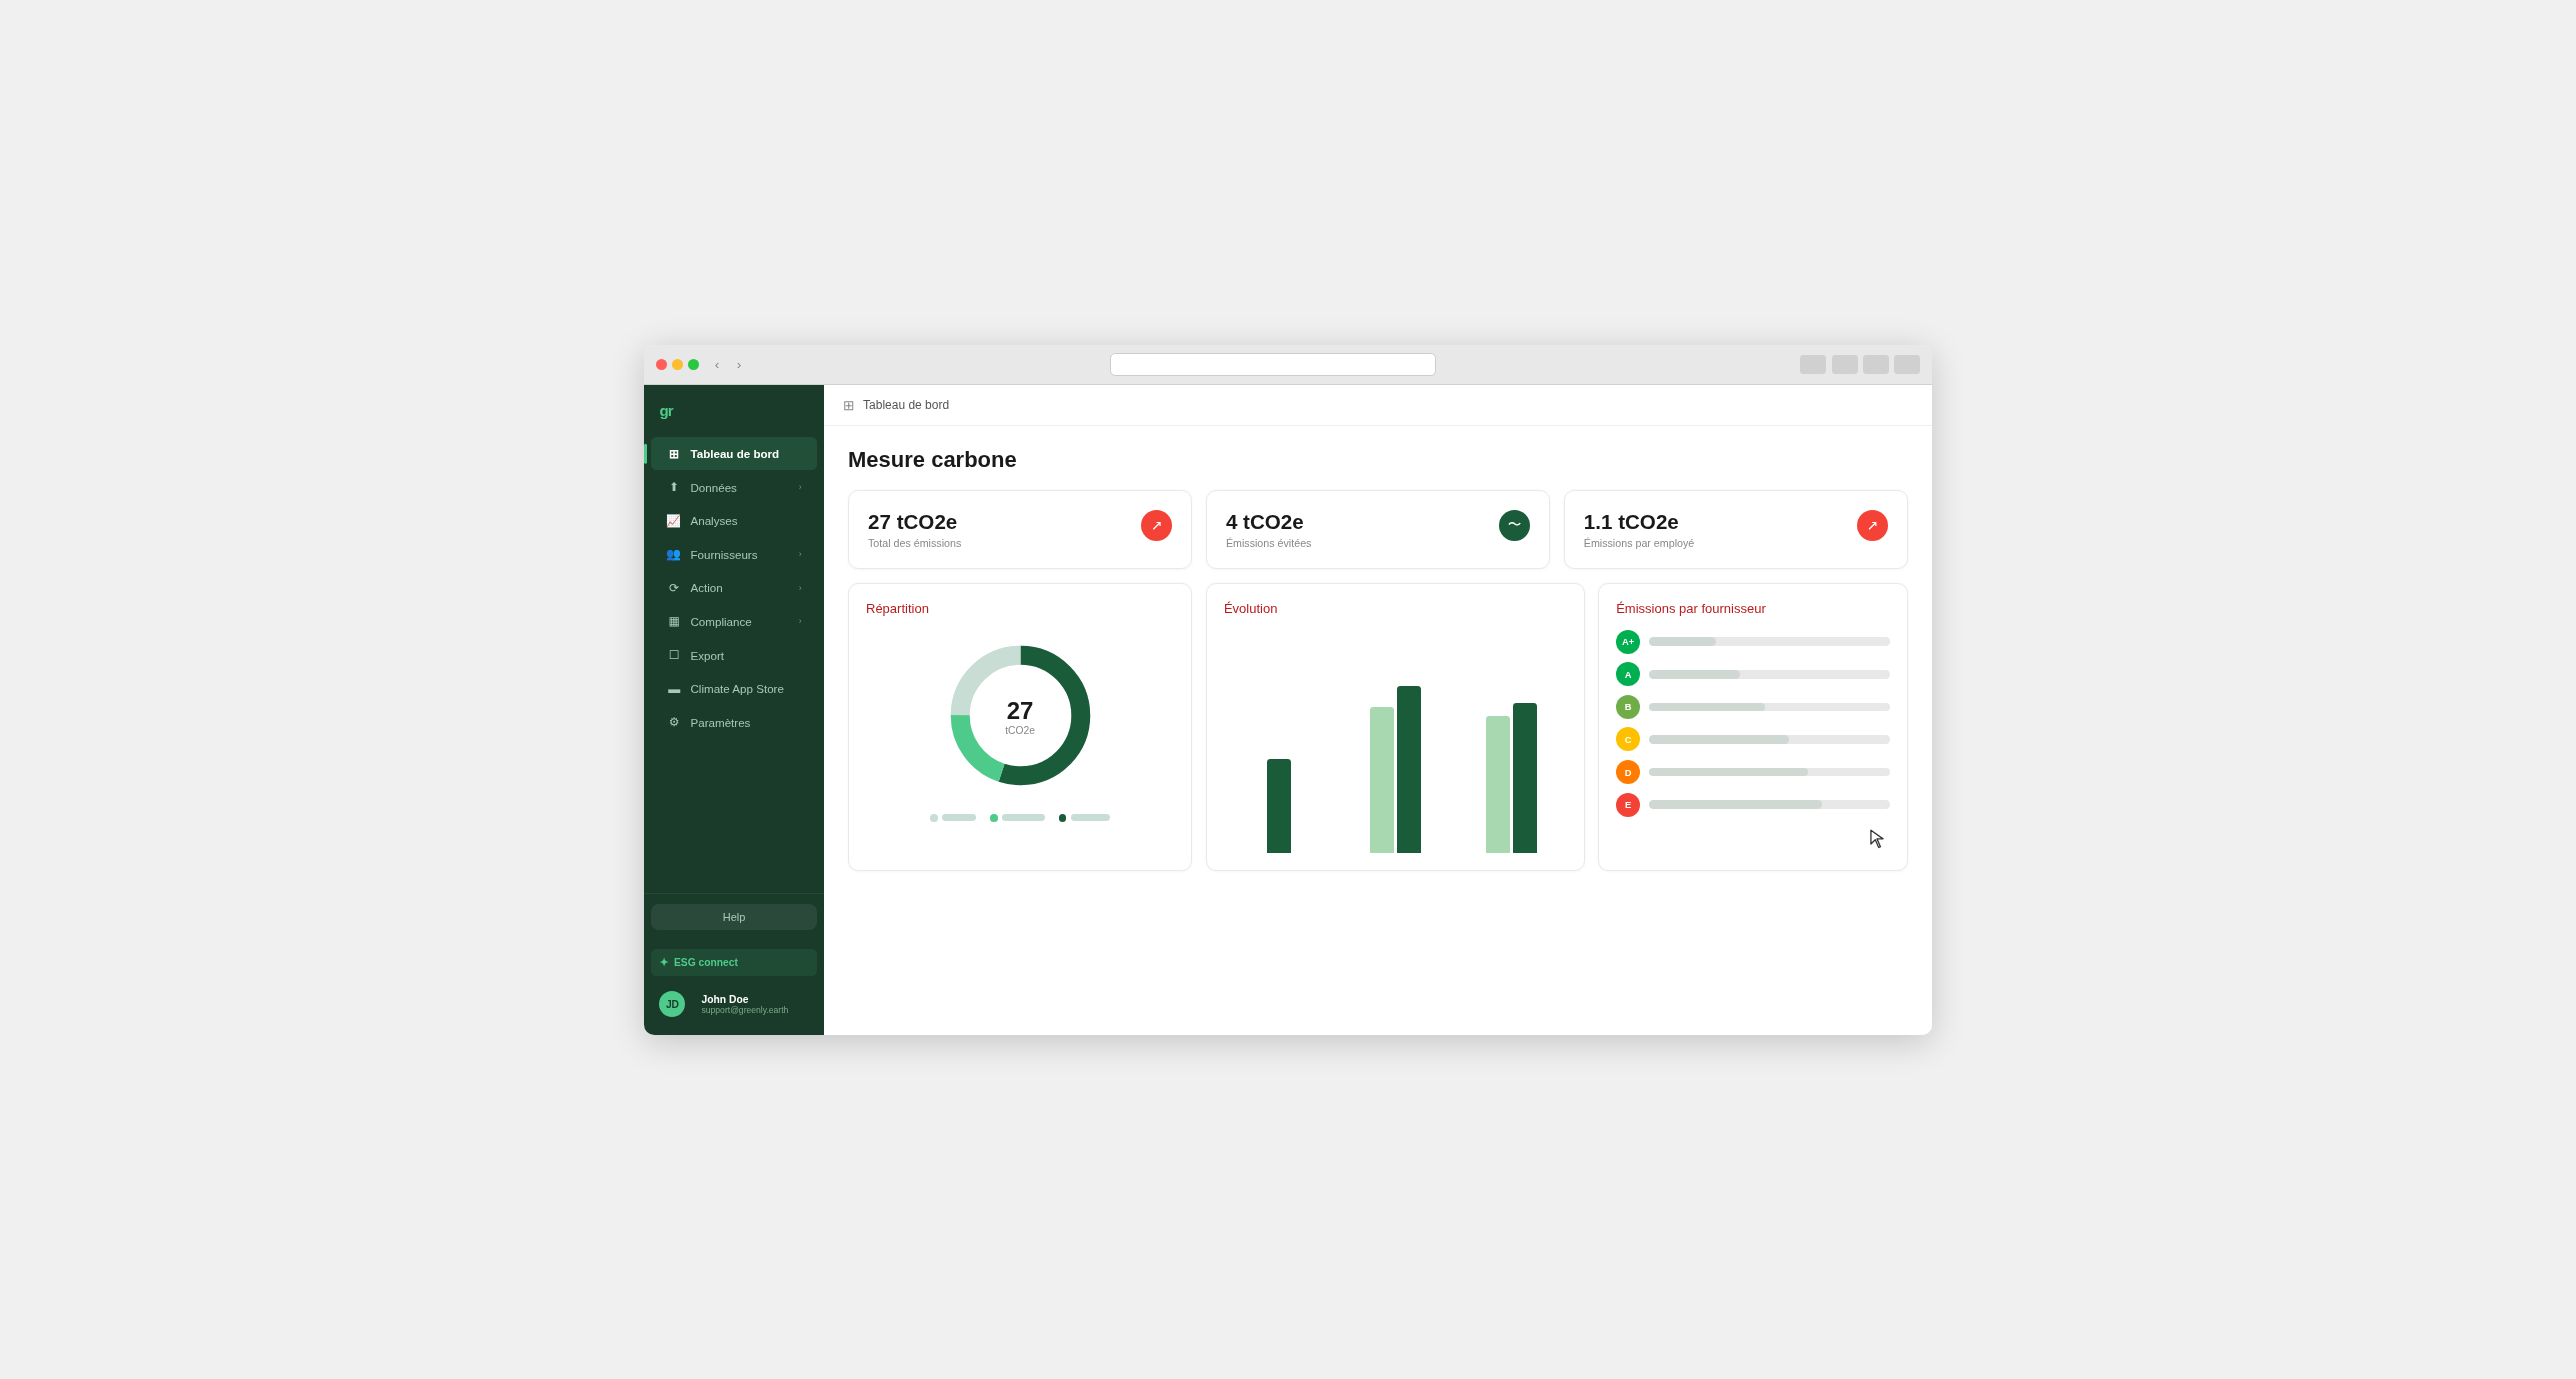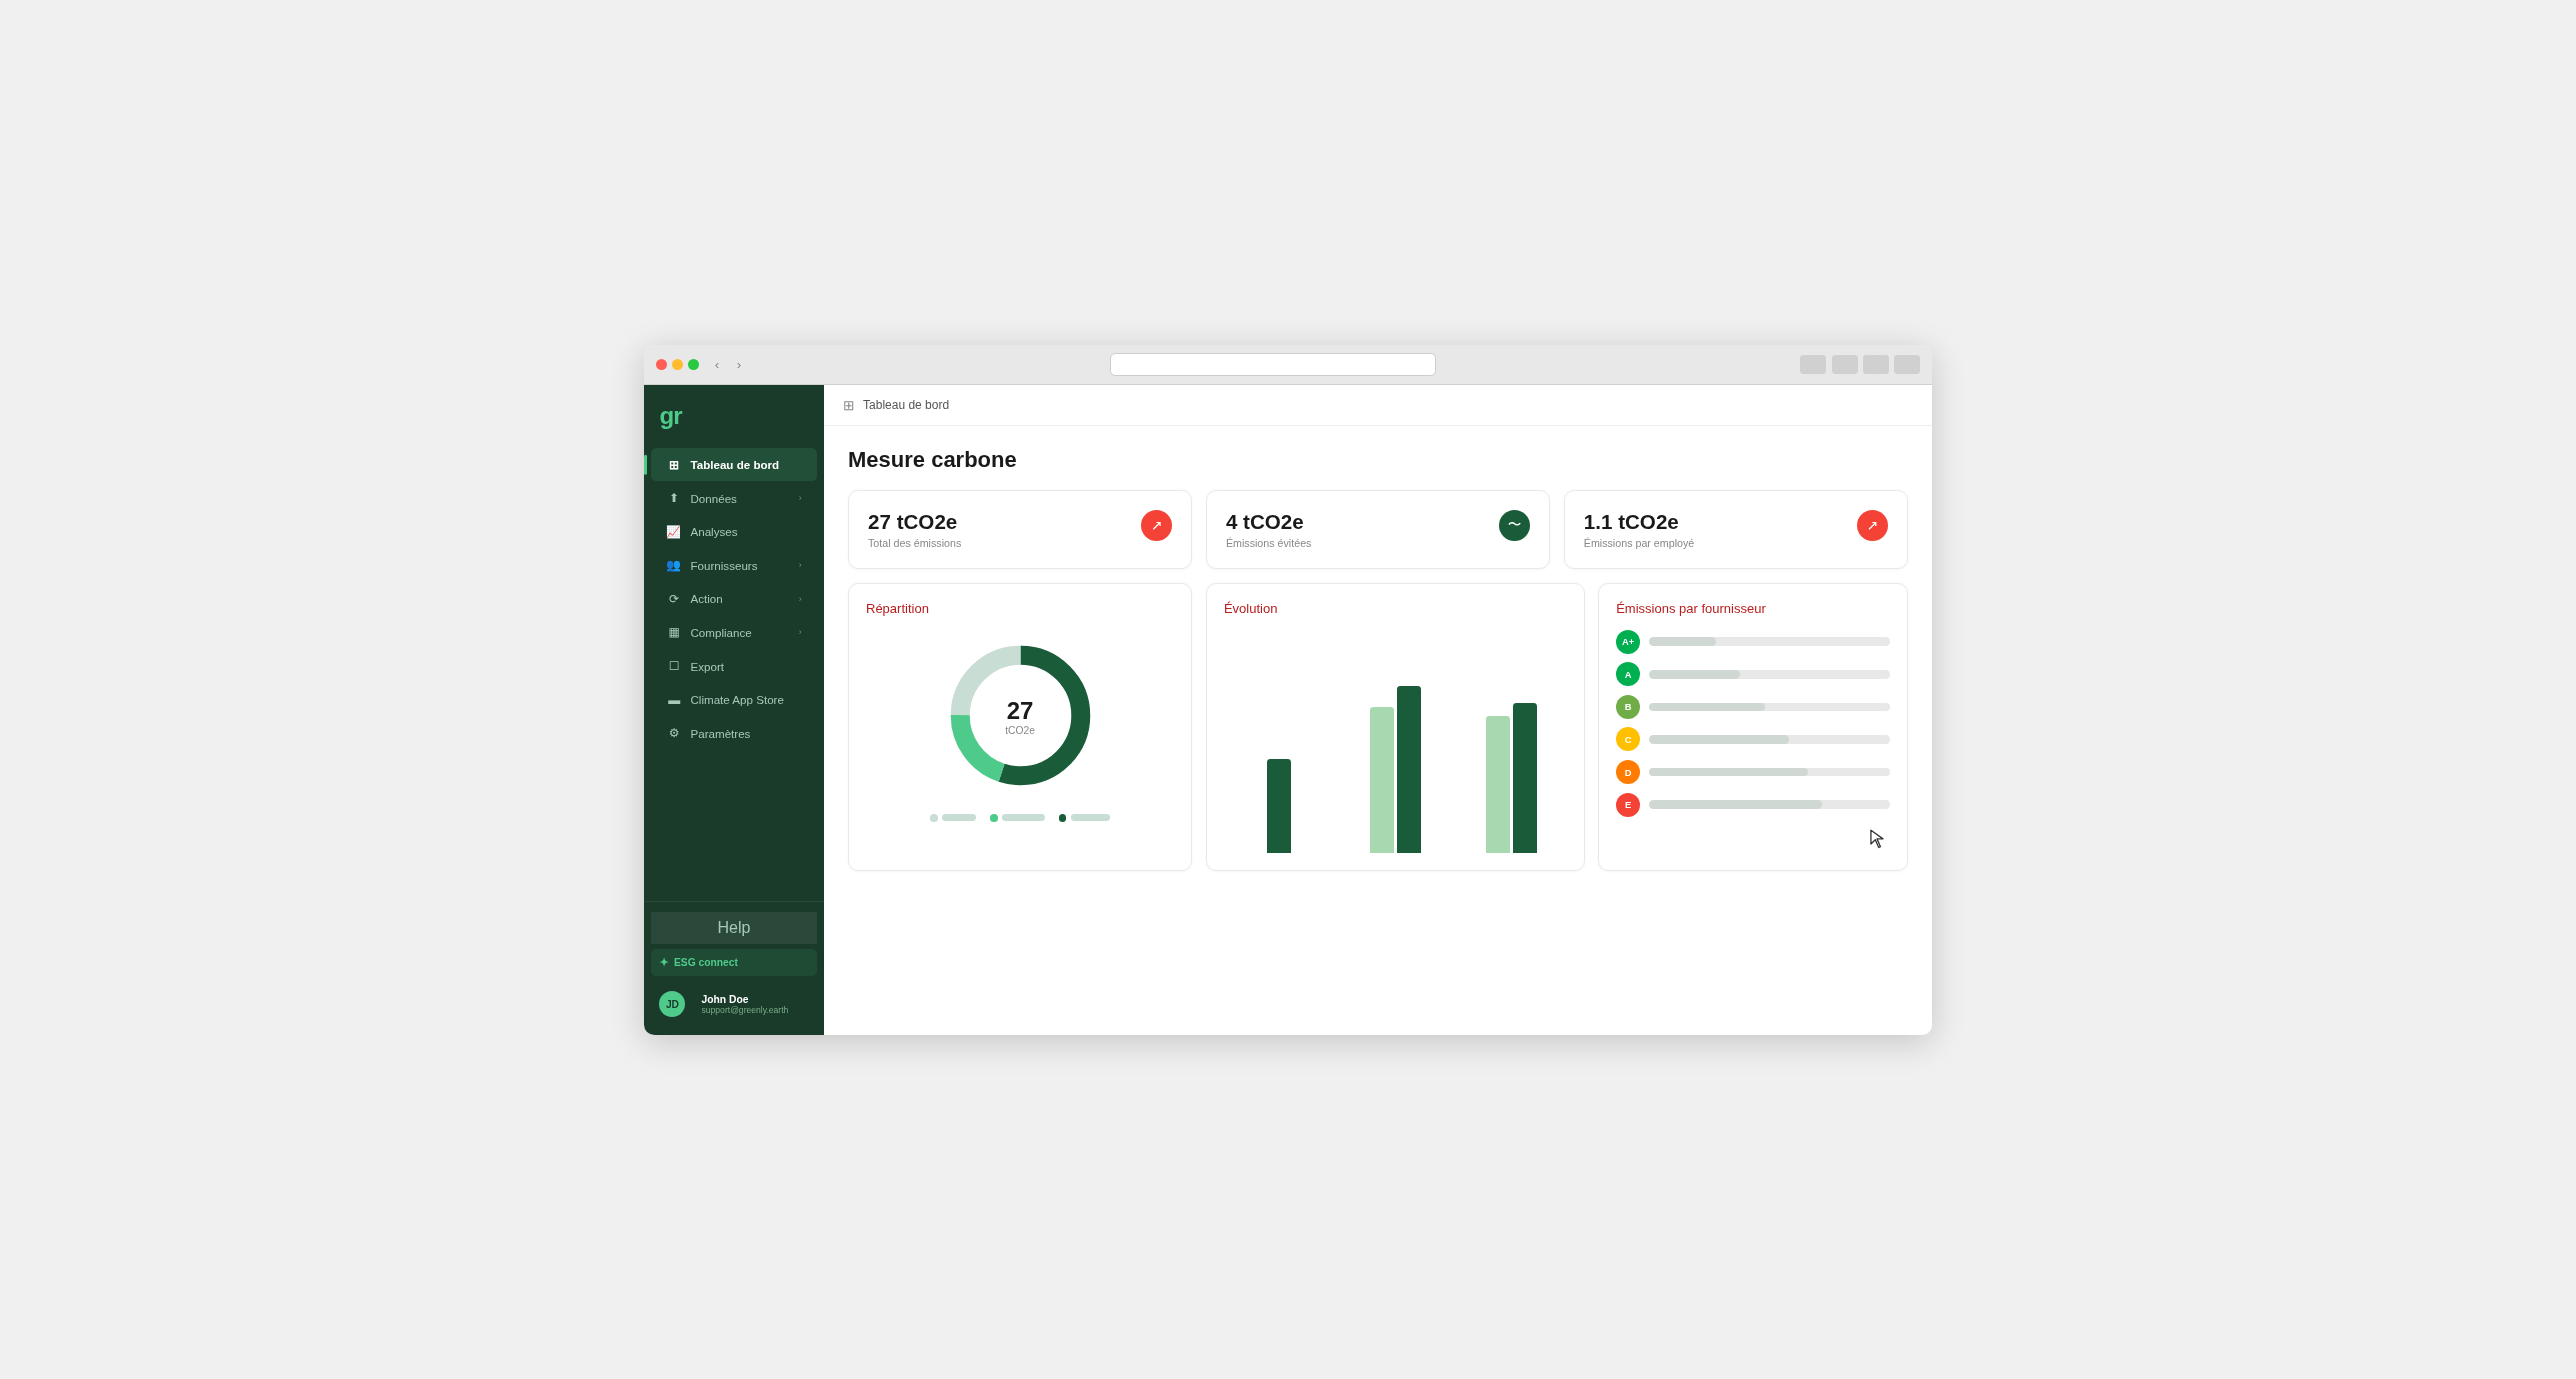--- a/index.html
+++ b/index.html
@@ -58,21 +58,21 @@
     .sidebar-logo {
       padding: 17px 15.5px 13.7px;
       font-size: 19px;
       font-weight: 800;
       color: #4ecb8a;
       letter-spacing: -0.9px;
       display: flex;
       align-items: center;
       gap: 5.2px;
     }
-    .logo-text { font-size: 24px; font-weight: 900; color: #4ecb8a; }
+    .logo-text { font-size: 15px; font-weight: 900; color: #4ecb8a; }
 
     .sidebar-nav { flex: 1; padding: 3.4px 0; }
     .sidebar-item {
       display: flex;
       align-items: center;
       gap: 8.6px;
       padding: 8.6px 15.5px;
       font-size: 11.6px;
       color: #a8c8b8;
       cursor: pointer;
@@ -98,25 +98,25 @@
     }
     .sidebar-icon { width: 15.5px; height: 15.5px; display: flex; align-items: center; justify-content: center; font-size: 12px; flex-shrink: 0; }
     .sidebar-chevron { margin-left: auto; font-size: 8.6px; color: #6a9a7a; }
 
     .sidebar-bottom { padding: 10.3px 6.9px; border-top: 0.9px solid rgba(255,255,255,0.08); margin-top: auto; }
     .help-btn {
       width: 100%;
       padding: 6.9px;
       background: rgba(255,255,255,0.08);
       border: none;
-      border-radius: 0;
+      border-radius: 8px;
       color: #a8c8b8;
-      font-size: 16px;
+      font-size: 11px;
       cursor: pointer;
-      margin-bottom: 5px;
+      margin-bottom: 19px;
     }
     .esg-badge {
       display: flex;
       align-items: center;
       gap: 5.2px;
       padding: 6.9px 8.6px;
       background: rgba(78,203,138,0.12);
       border-radius: 5.2px;
       margin-bottom: 8.6px;
       font-size: 10.3px;

